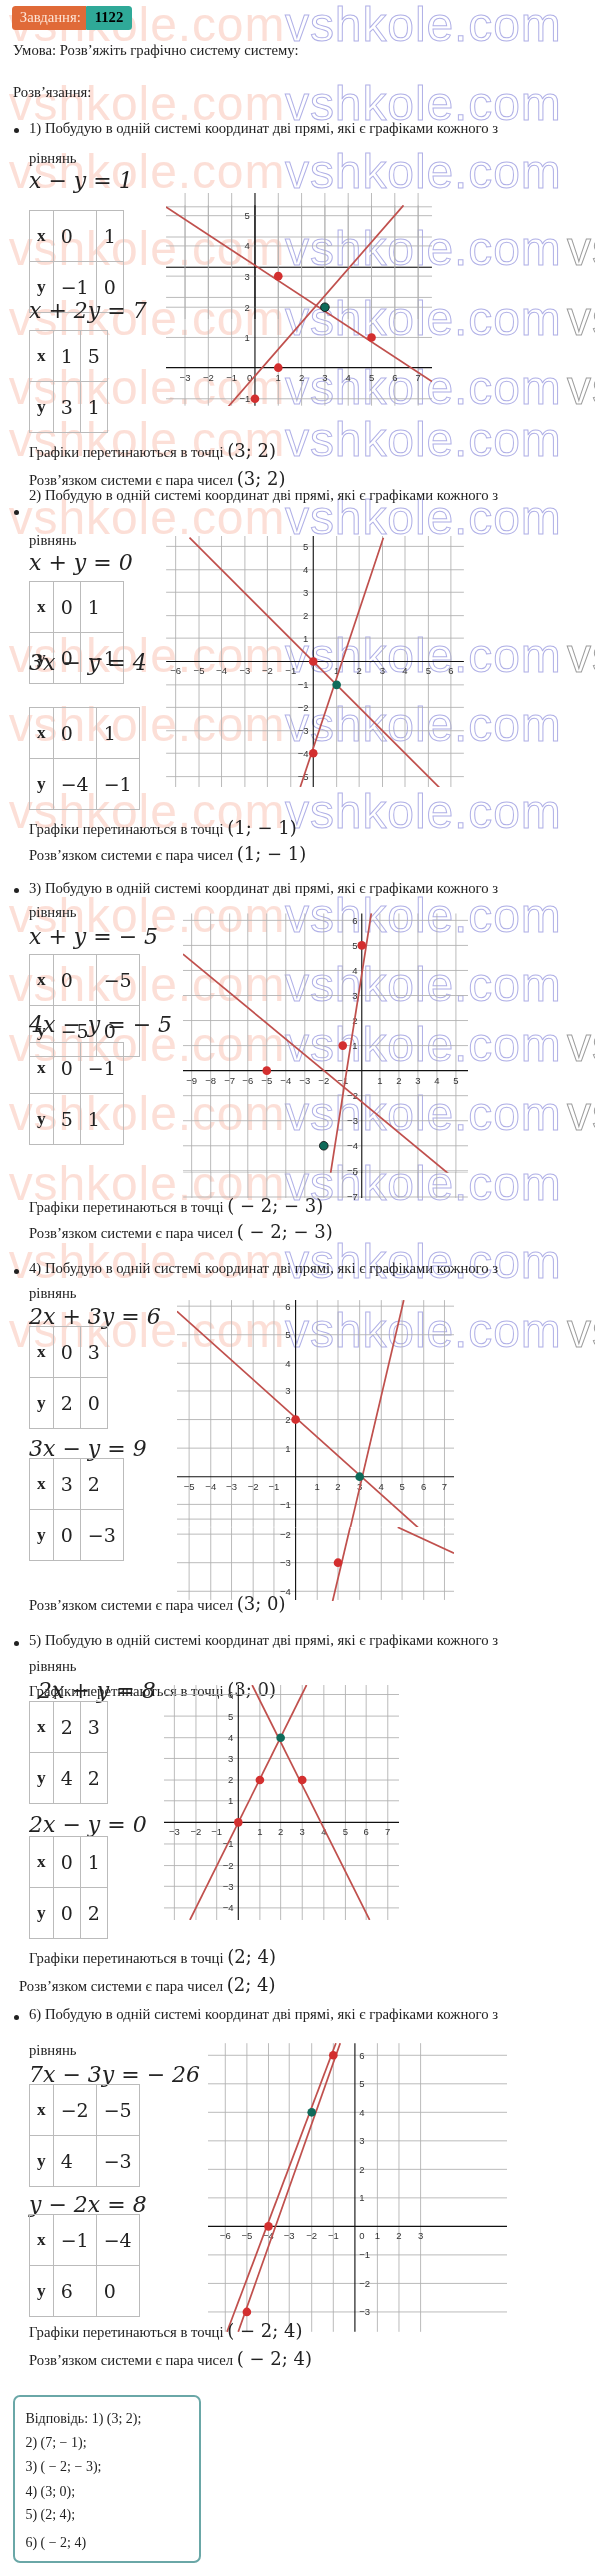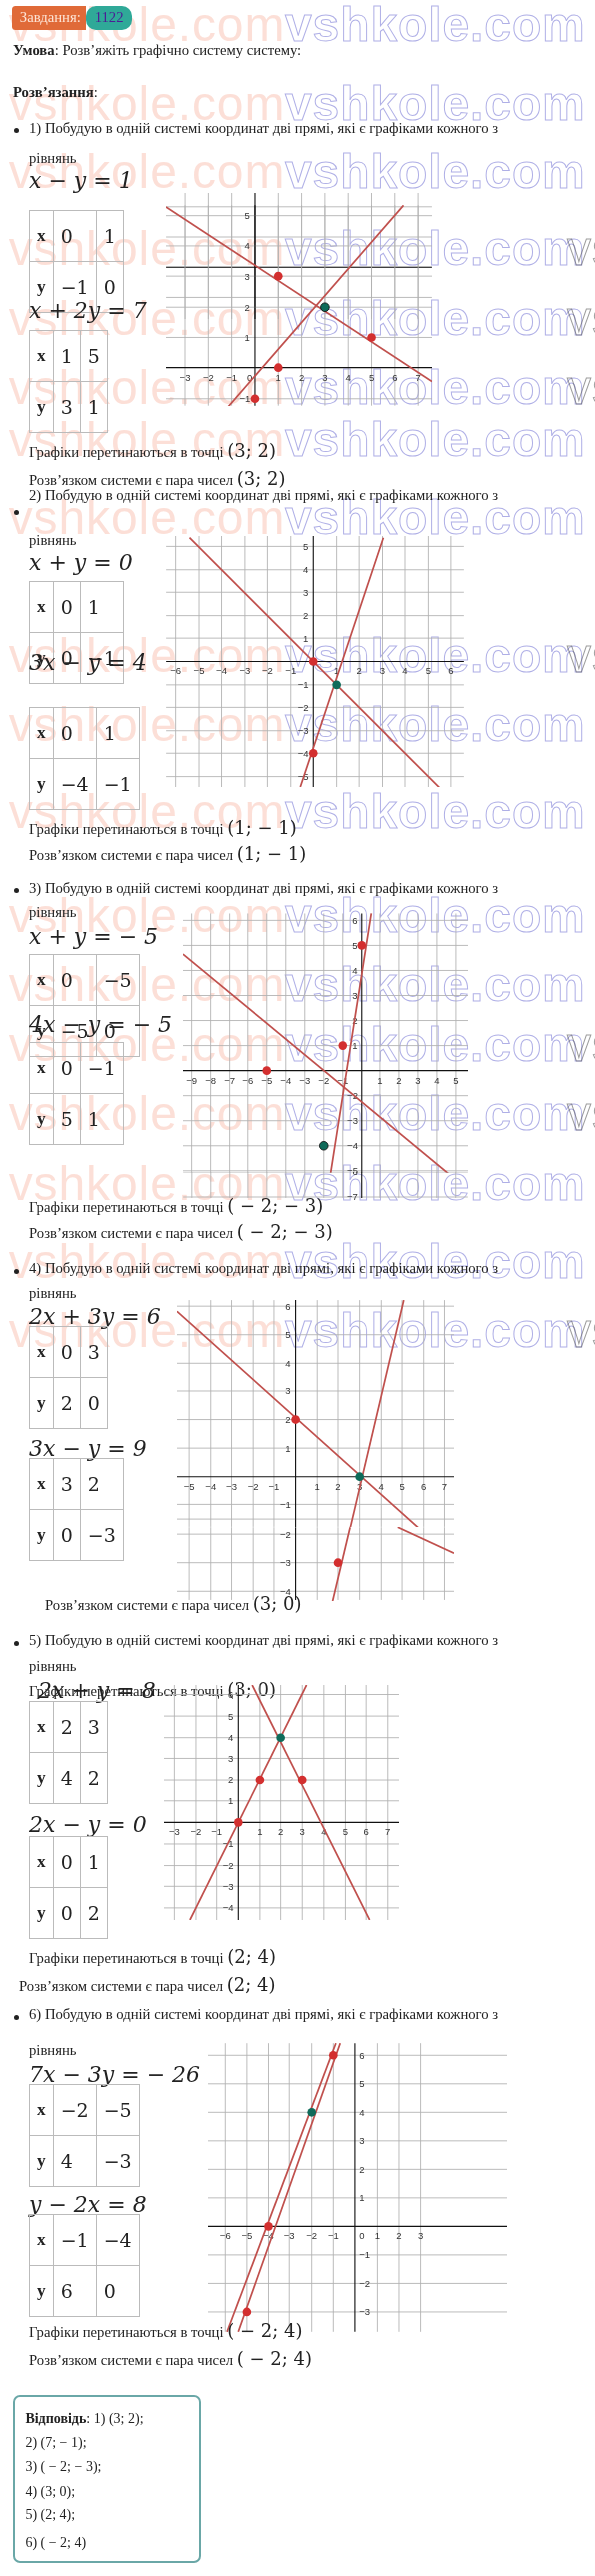--- a/index.html
+++ b/index.html
@@ -3,23 +3,23 @@
 <meta charset="utf-8">
 <style>
   html,body{margin:0;padding:0;background:#fff;}
   body{width:595px;height:2576px;position:relative;overflow:hidden;font-family:"Liberation Serif","DejaVu Serif",serif;color:#222;}
   .wm{position:absolute;font-family:"Liberation Sans","DejaVu Sans",sans-serif;font-size:48px;pointer-events:none;white-space:nowrap;letter-spacing:0.9px;}
   .wm.o{color:rgba(245,140,110,0.28);}
   .wm.b{color:transparent;-webkit-text-stroke:1px rgba(110,110,210,0.55);}
   .wm.g{color:transparent;-webkit-text-stroke:1px rgba(90,90,90,0.6);}
   .task{position:absolute;left:12px;top:6px;height:24px;display:flex;border-radius:3.5px;overflow:hidden;font-size:14.7px;}
   .task .l{background:#e06a38;color:#fde4d6;padding:2.6px 5.2px 0 7.8px;}
-  .task .n{background:#2fa998;color:#4c1d95;padding:2.6px 8.7px 0 8.7px;border-radius:10px;}
+  .task .n{background:#2fa998;color:#000000;padding:2.6px 8.7px 0 8.7px;border-radius:1px;font-weight:bold;}
   .t{position:absolute;font-size:14.7px;line-height:19px;white-space:nowrap;}
-  .b{font-weight:bold;}
+  .b{font-weight:normal;}
   .bullet{position:absolute;left:14px;width:5.2px;height:5.2px;border-radius:50%;background:#222;}
   .eq{position:absolute;font-family:"DejaVu Serif",serif;font-size:22px;font-style:italic;white-space:nowrap;}
   .pt{font-family:"DejaVu Serif",serif;font-size:18px;}
   table.v{position:absolute;border-collapse:collapse;font-size:19px;}
   table.v td{border:1.7px solid #bbb;height:50px;padding:0 7px;vertical-align:middle;font-family:"DejaVu Serif",serif;}
   table.v td.h{font-weight:bold;font-family:"Liberation Serif",serif;font-size:17.3px;width:8.7px;}
   svg.g{position:absolute;}
   .ans{position:absolute;left:13px;top:2407px;width:184px;height:216px;border:2.6px solid #6aa7a7;border-radius:7px;}
   .ans .row{position:absolute;left:10.4px;font-size:14px;white-space:nowrap;}
 </style>
@@ -511,21 +511,21 @@
   <g font-family="Liberation Sans, sans-serif" font-size="11" fill="#333">
       <text x="119" y="12">−2</text>
       <text x="119" y="45">−3</text>
       <text x="119" y="78">−4</text>
     </g>
   <line x1="168" y1="135" x2="200" y2="0" stroke="#c0504d" stroke-width="2"></line>
   <line x1="255" y1="0" x2="320" y2="30" stroke="#c0504d" stroke-width="2"></line>
   <circle cx="186" cy="41" r="5" fill="#d32f2f"></circle>
 </svg>
 <div class="t" style="left:29px;top:1680px"><span>Графіки перетинаються в точці</span> <span class="pt">(3; 0)</span></div>
-<div class="t" style="left:45px;top:1594px"><span>Розв’язком системи є пара чисел</span> <span class="pt">(3; 0)</span></div>
+<div class="t" style="left:29px;top:1594px"><span>Розв’язком системи є пара чисел</span> <span class="pt">(3; 0)</span></div>
 
 <div class="bullet" style="top:1641px"></div>
 <div class="t" style="left:29px;top:1631px"><span>5)</span> <span>Побудую в одній системі координат дві прямі, які є графіками кожного з</span></div>
 <div class="t" style="left:29px;top:1657px">рівнянь</div>
 <div class="eq" style="left:38px;top:1678px">2x + y = 8</div>
 <table class="v" style="left:29px;top:1701px">
   <tbody>
       <tr>
         <td class="h">x</td>
         <td>2</td>

